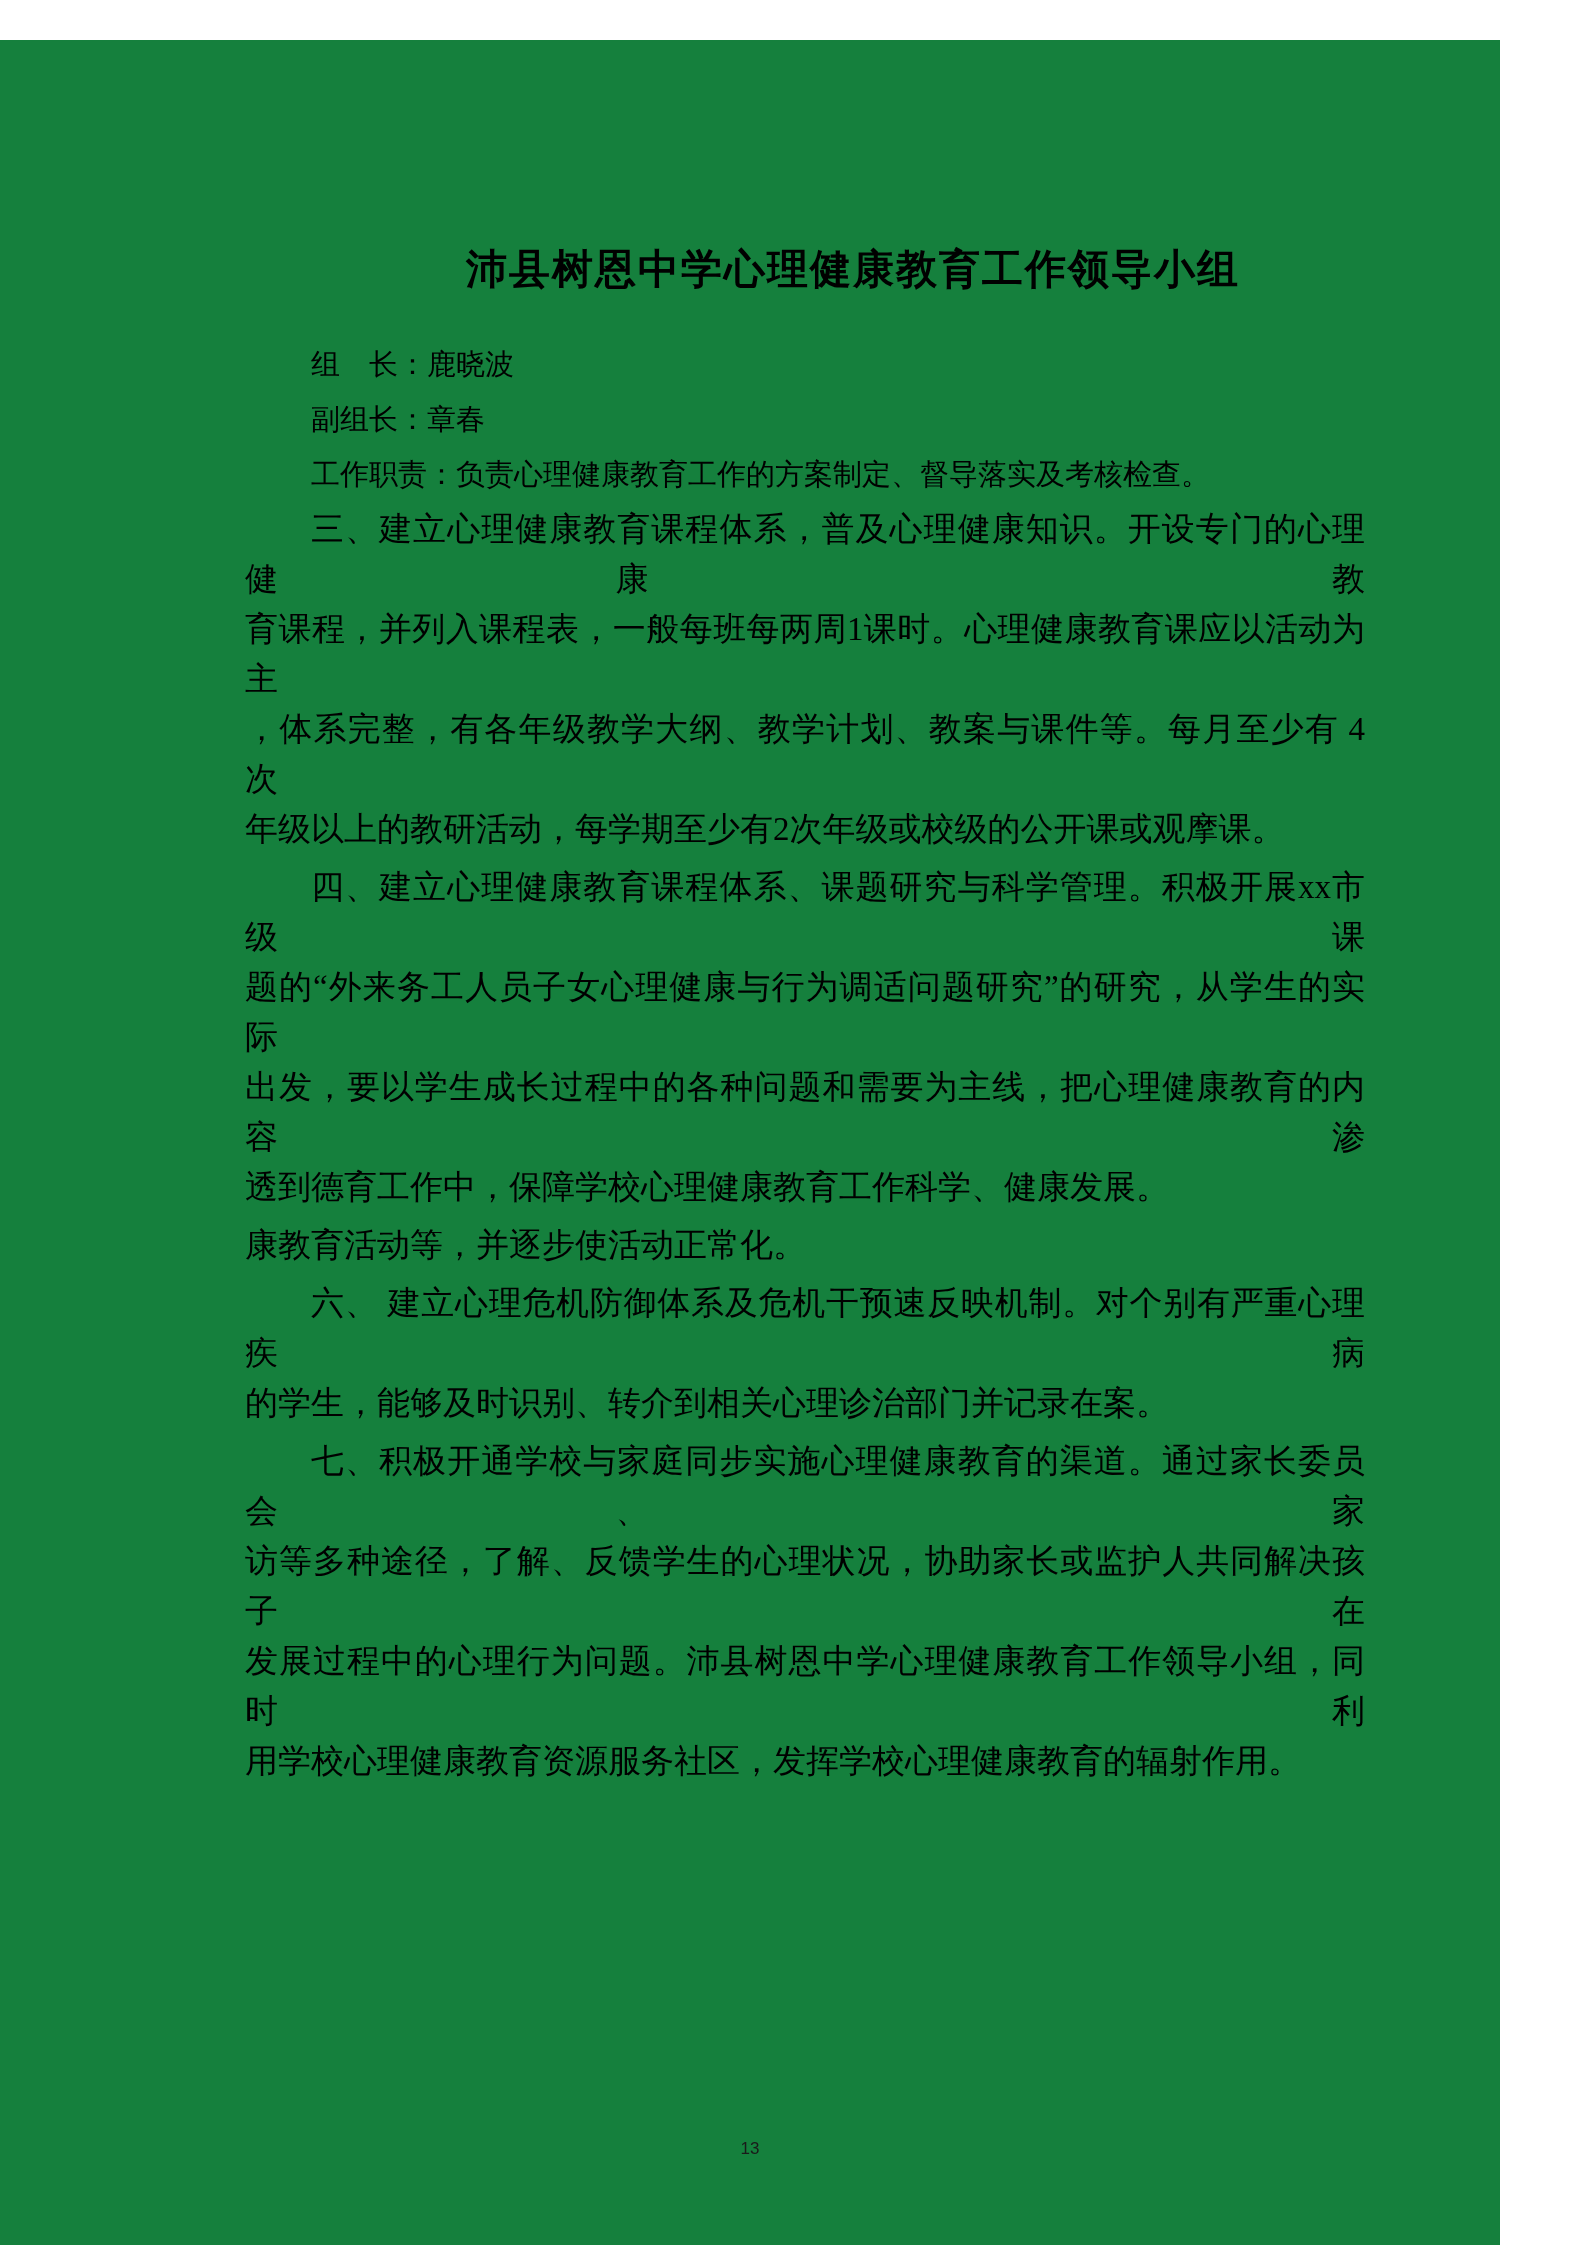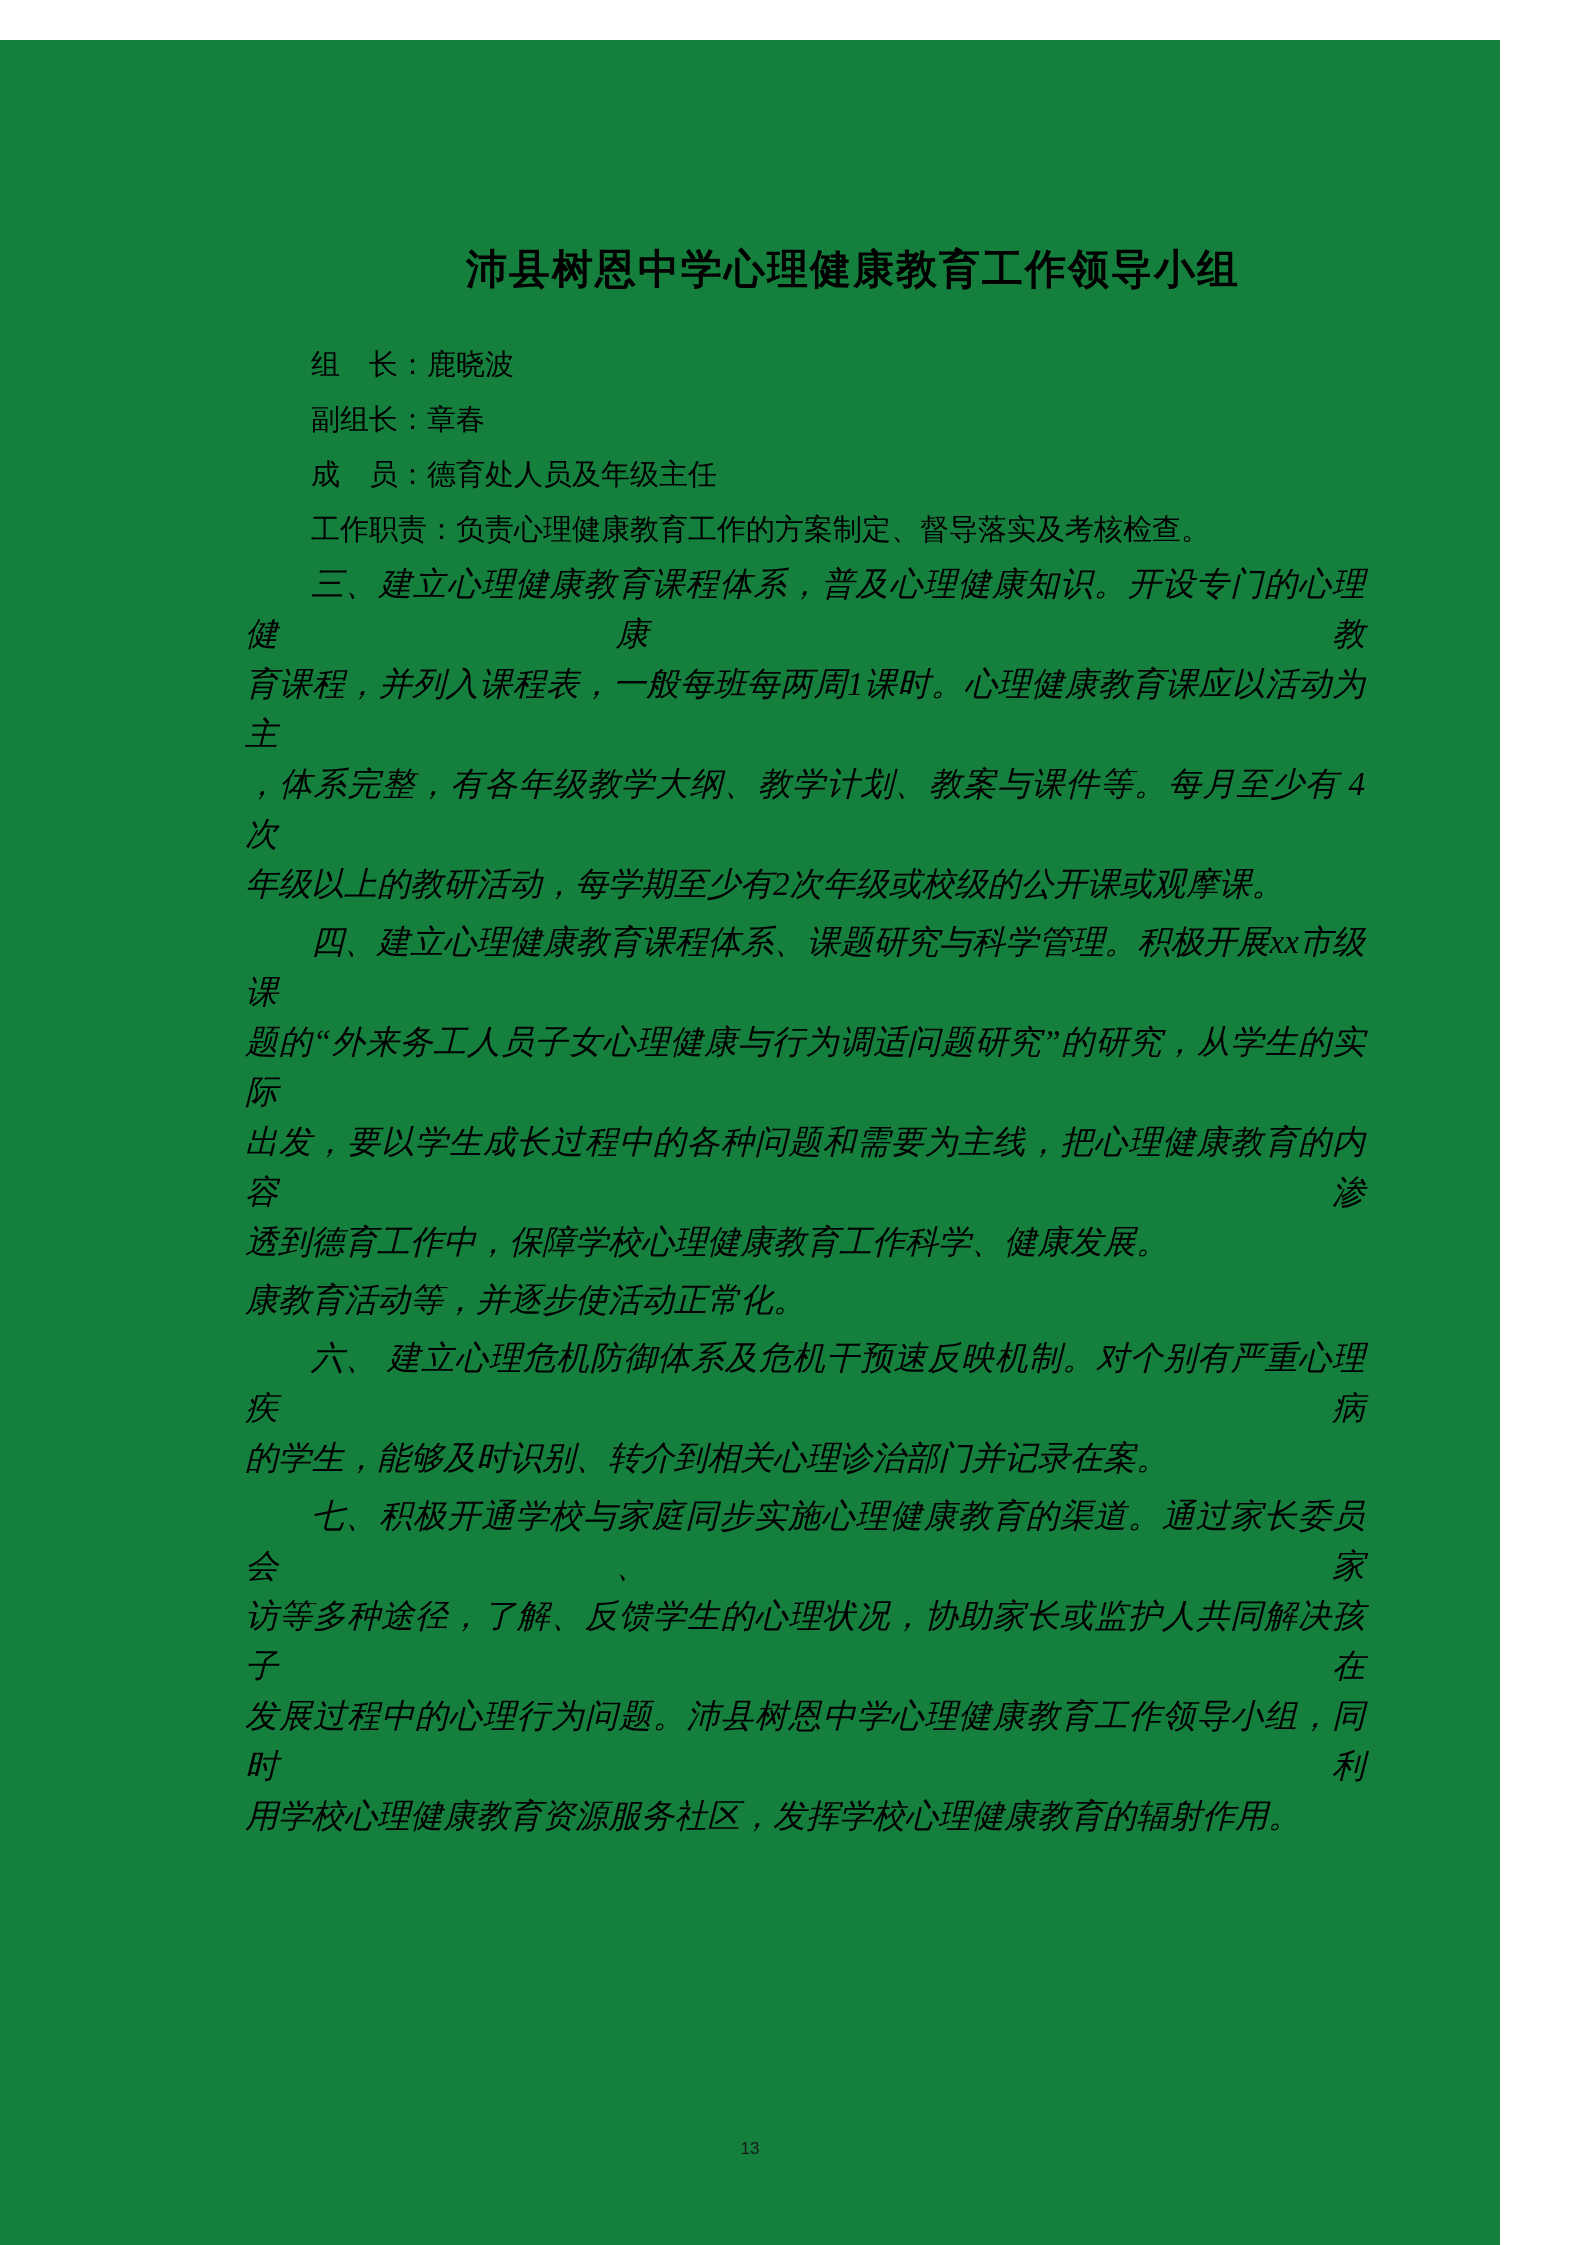--- a/index.html
+++ b/index.html
@@ -45,21 +45,20 @@
     margin-top: 8px;
     font-size: 33px;
   }
   .para.first-para {
     margin-top: 2px;
   }
   .line {
     line-height: 50px;
     text-align: justify;
     text-align-last: justify;
-    font-style: italic;
   }
   .line.first {
     text-indent: 66px;
   }
   .line.last {
     text-align: left;
     text-align-last: auto;
   }
   .page-number {
     position: absolute;
@@ -77,21 +76,20 @@
 <body>
 
 <div class="page">
   <div class="content">
 
     <h1 class="doc-title">沛县树恩中学心理健康教育工作领导小组</h1>
 
     <div class="roster">
       <div class="roster-line">组　长：鹿晓波</div>
       <div class="roster-line">副组长：章春</div>
-      <div class="roster-line">成　员：德育处人员及年级主任</div>
       <div class="roster-line">工作职责：负责心理健康教育工作的方案制定、督导落实及考核检查。</div>
     </div>
 
     <div class="para first-para">
       <div class="line first">三、建立心理健康教育课程体系，普及心理健康知识。开设专门的心理健康 教</div>
       <div class="line">育课程，并列入课程表，一般每班每两周1课时。心理健康教育课应以活动为 主</div>
       <div class="line">，体系完整，有各年级教学大纲、教学计划、教案与课件等。每月至少有 4 次</div>
       <div class="line last">年级以上的教研活动，每学期至少有2次年级或校级的公开课或观摩课。</div>
     </div>
 

